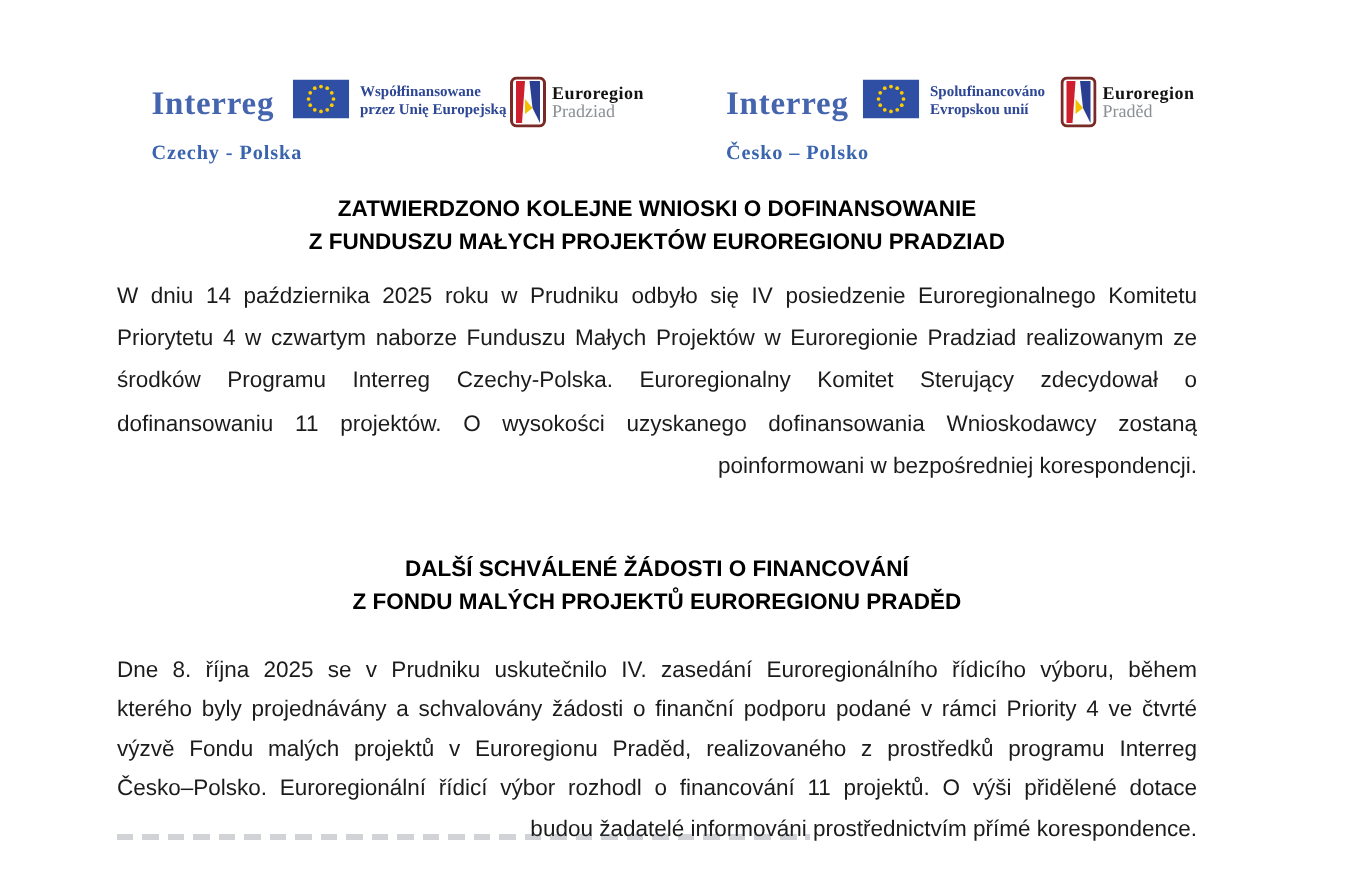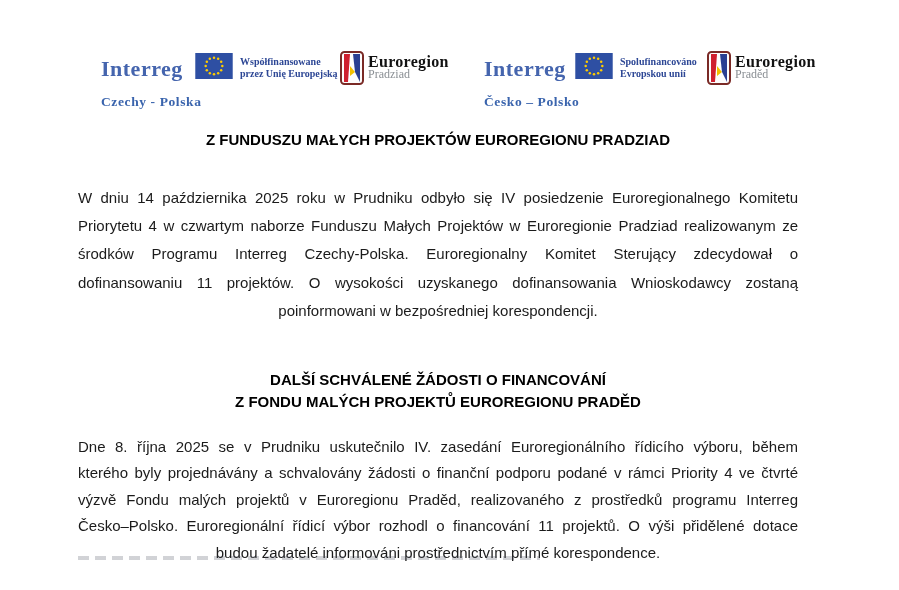--- a/index.html
+++ b/index.html
@@ -30,39 +30,39 @@
     color: #2d4795; white-space: nowrap;
   }
   .lg-left  .eu-caption { left: 145px; }
   .lg-right .eu-caption { left: 142px; }
   .shield { position: absolute; top: 1px; width: 24px; height: 34px; display: block; }
   .lg-left  .shield { left: 245px; }
   .lg-right .shield { left: 229px; }
   .euroregion-caption { position: absolute; top: 6px; line-height: 12px; white-space: nowrap; }
   .lg-left  .euroregion-caption { left: 273px; }
   .lg-right .euroregion-caption { left: 257px; }
-  .euroregion-name { font-size: 16px; font-weight: 800; color: #121212; letter-spacing: 0.3px; }
+  .euroregion-name { font-size: 12px; font-weight: 800; color: #121212; letter-spacing: 0.3px; }
   .euroregion-sub  { font-size: 12px; font-weight: 400; color: #8a8f94; }
 
   
   .doc-block { position: absolute; left: 78px; width: 720px; }
 
   .doc-heading { text-align: center; font-weight: 700; font-size: 15px; line-height: 22px; color: #000; }
   .h1-block { top: 129px; }
   .h2-block { top: 369px; }
 
   .para { font-size: 15px; color: #1b1b1b; }
   .p1-block { top: 184px; }
   .p1-block .pline { line-height: 28.2px; }
   .p2-block { top: 434px; }
   .p2-block .pline { line-height: 26.4px; }
 
   .pline { display: block; }
   .jline { text-align: justify; text-align-last: justify; }
-  .lline { text-align: center; }
+  .lline { text-align: right; }
 
   
   .clipped-line {
     position: absolute; left: 78px; top: 556px; width: 462px; height: 4px;
     background: repeating-linear-gradient(90deg,
       rgba(70,75,90,0.55) 0px, rgba(70,75,90,0.55) 11px,
       rgba(255,255,255,0) 11px, rgba(255,255,255,0) 17px);
     opacity: 0.45;
   }
 </style>
@@ -143,20 +143,21 @@
     <polygon points="10,15 15,21 10,25" fill="#f3c000"></polygon>
   </svg>
 
   <div class="euroregion-caption">
     <div class="euroregion-name">Euroregion</div>
     <div class="euroregion-sub">Praděd</div>
   </div>
 </div>
 
 <div class="doc-block doc-heading h1-block">
+  <div>ZATWIERDZONO KOLEJNE WNIOSKI O DOFINANSOWANIE</div>
   <div>Z FUNDUSZU MAŁYCH PROJEKTÓW EUROREGIONU PRADZIAD</div>
 </div>
 
 <div class="doc-block para p1-block">
   <span class="pline jline">W dniu 14 października 2025 roku w Prudniku odbyło się IV posiedzenie Euroregionalnego Komitetu</span>
   <span class="pline jline">Priorytetu 4 w czwartym naborze Funduszu Małych Projektów w Euroregionie Pradziad realizowanym ze</span>
   <span class="pline jline">środków Programu Interreg Czechy-Polska. Euroregionalny Komitet Sterujący zdecydował o</span>
   <span class="pline jline">dofinansowaniu 11 projektów. O wysokości uzyskanego dofinansowania Wnioskodawcy zostaną</span>
   <span class="pline lline">poinformowani w bezpośredniej korespondencji.</span>
 </div>

